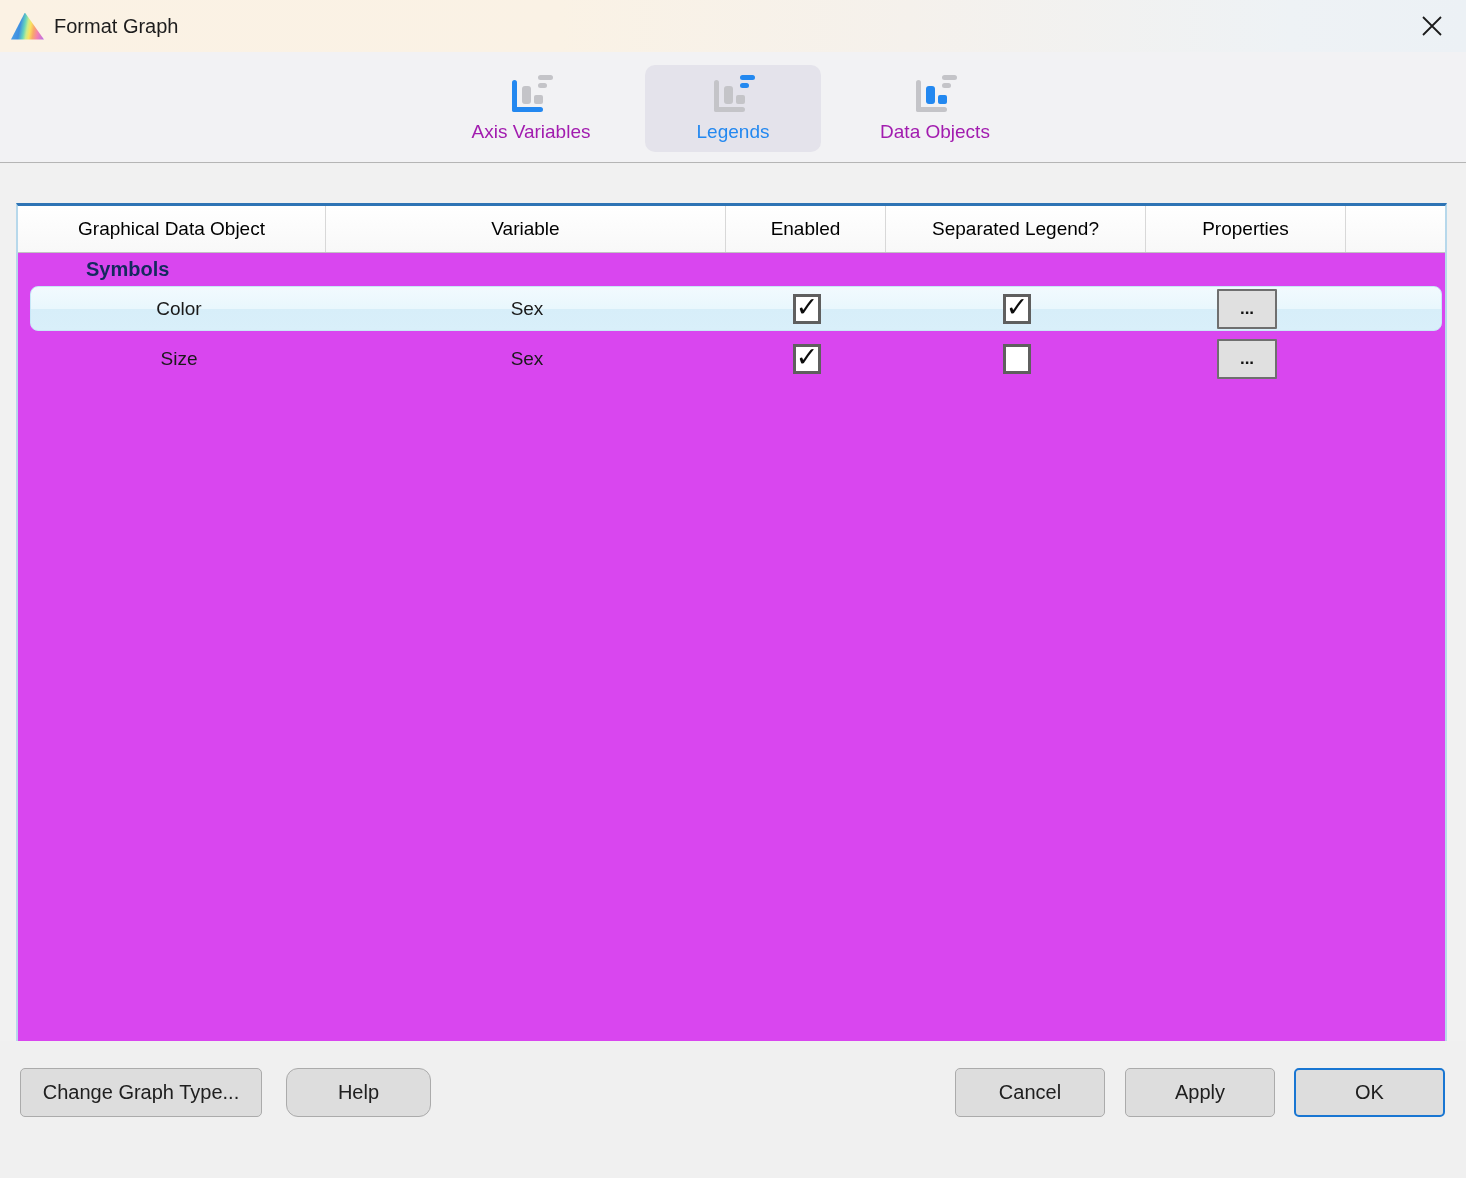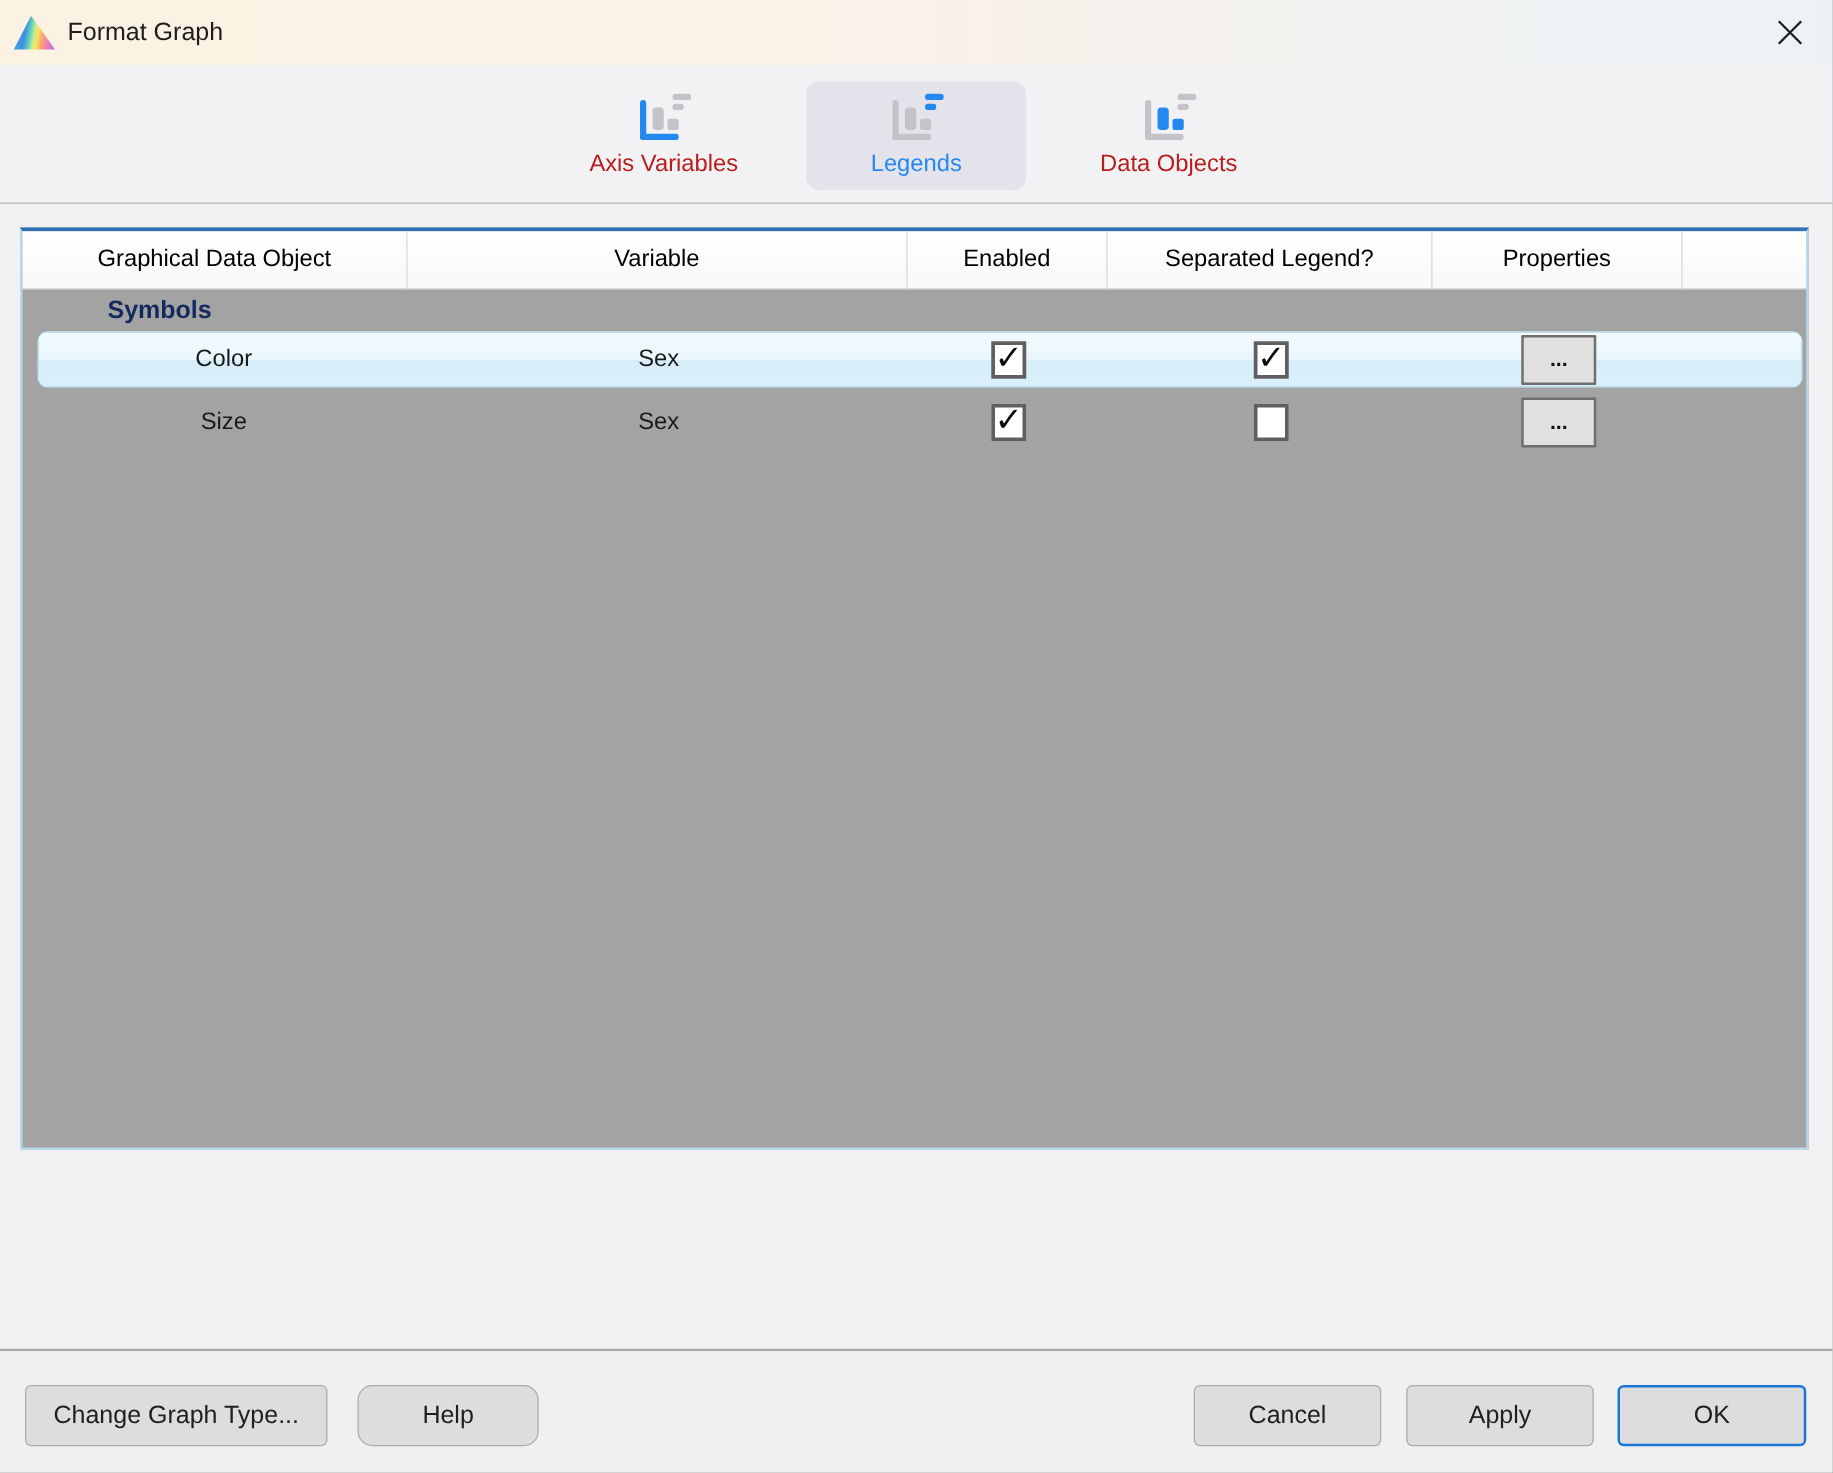--- a/index.html
+++ b/index.html
@@ -31,41 +31,41 @@
     position:absolute; left:0; top:52px; width:1466px; height:111px;
     background:#F2F2F4; border-bottom:1px solid #B5B5B5;
     display:flex; justify-content:center; align-items:flex-start; gap:26px;
   }
   .tab {
     width:176px; height:87px; margin-top:13px; border-radius:10px;
     display:flex; flex-direction:column; align-items:center; justify-content:flex-start;
     cursor:pointer;
   }
   .tab.active { background:#E4E3EB; }
-  .tab-label { font-size:19px; color:#b91c1c; margin-top:4px; }
+  .tab-label { font-size:19px; color:#a21caf; margin-top:4px; }
   .tab.active .tab-label { color:var(--accent-blue,#2388F0); }
 
   
   .tab-icon { position:relative; width:48px; height:44px; margin-top:8px; }
   .tab-icon span { position:absolute; background:#C4C4C8; }
   .tab-icon .ax-v   { left:5px;  top:7px;    width:5px;  height:32px; border-radius:3px; }
   .tab-icon .ax-h   { left:5px;  bottom:5px; width:31px; height:5px;  border-radius:3px; }
   .tab-icon .bar-tall  { left:15px; bottom:13px; width:9px; height:18px; border-radius:3px; }
   .tab-icon .bar-small { left:27px; bottom:13px; width:9px; height:9px;  border-radius:2px; }
   .tab-icon .dash-1 { right:2px;  top:2px;  width:15px; height:5px; border-radius:2.5px; }
   .tab-icon .dash-2 { right:8px;  top:10px; width:9px;  height:5px; border-radius:2.5px; }
   .icon-axis   .ax-v,   .icon-axis .ax-h      { background:var(--accent-blue,#2388F0); }
   .icon-bars   .bar-tall,.icon-bars .bar-small{ background:var(--accent-blue,#2388F0); }
   .icon-legend .dash-1, .icon-legend .dash-2  { background:var(--accent-blue,#2388F0); }
 
   
   .content { position:absolute; left:0; top:164px; width:1466px; height:915px; background:#F1F1F1; }
   .legend-table {
-    position:absolute; left:16px; top:18px; width:1431px; height:738px;
-    background:#a3a3a3;
+    position:absolute; left:16px; top:39px; width:1431px; height:869px;
+    background:#d946ef;
     border-top:3px solid var(--table-top-border,#2E74B5);
     border-left:2px solid #B7D8EB; border-right:2px solid #B7D8EB; border-bottom:2px solid #B7D8EB;
   }
   .thead {
     display:grid; grid-template-columns:308px 400px 160px 260px 200px 1fr;
     height:47px; border-bottom:1px solid #C2C2C2;
     background:linear-gradient(#FFFFFF,#F8F8F8);
   }
   .th {
     display:flex; align-items:center; justify-content:center;
@@ -98,21 +98,21 @@
     transform:translateY(-1px);
   }
   .props-button {
     width:60px; height:40px; background:#E0E0E0; border:2.5px solid #6F6F6F;
     border-radius:1px; cursor:pointer; font-family:inherit;
     font-size:17px; font-weight:bold; color:#111; line-height:34px; text-align:center;
   }
 
   
   .footer-sep { position:absolute; left:0; top:1079px; width:1466px; height:2px; background:#A6A6A6; }
-  .footer { position:absolute; left:0; top:1081px; width:1466px; height:97px; background:#F0F0F0; }
+  .footer { position:absolute; left:0; top:1041px; width:1466px; height:97px; background:#F0F0F0; }
   .btn {
     position:absolute; top:27px; height:49px;
     background:#DDDDDD; border:1.5px solid #ABABAB; border-radius:5px;
     font-family:inherit; font-size:20px; color:#202020; cursor:pointer;
   }
   .btn-change { left:20px;  width:242px; }
   .btn-help   { left:286px; width:145px;border-radius:12px; }
   .btn-cancel { left:955px; width:150px; }
   .btn-apply  { left:1125px; width:150px; }
   .btn-ok     { left:1294px; width:151px; border:2px solid #1976D2; }

